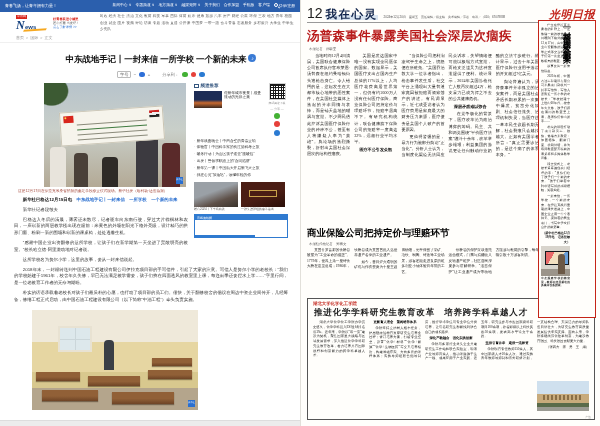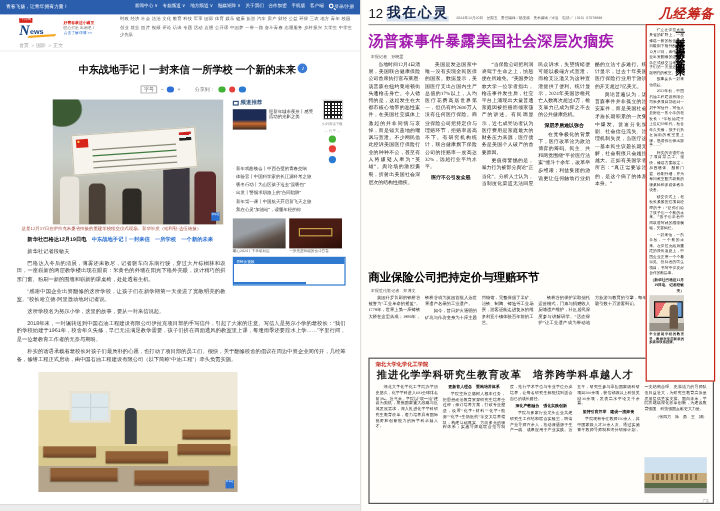--- a/index.html
+++ b/index.html
@@ -83,26 +83,26 @@
 .window{position:absolute;left:26px;top:16px;width:34px;height:26px;background:#dde8ec;border:2.5px solid #e8e2d2}
 .window::before{content:"";position:absolute;left:50%;top:0;bottom:0;width:1px;background:#cbd6da}
 .window::after{content:"";position:absolute;top:50%;left:0;right:0;height:1px;background:#cbd6da}
 .desk{position:absolute;background:linear-gradient(180deg,#916037 0 55%,#6e4426);box-shadow:0 1px 1px rgba(60,40,20,.5)}
 .figure2{position:absolute;left:72px;top:30px;width:10px;height:30px;background:#3a3f45;border-radius:4px 4px 0 0}
 .page-footer{position:absolute;bottom:0;left:0;width:300px;height:6px;background:#ececec;border-top:1px solid #ddd}
 
 
 .newspaper{position:absolute;left:300px;top:0;width:300px;height:426px;background:#fffefb;border-left:1px solid #e2e0da;padding:6px 5px 4px 6px;font-family:"Liberation Serif","DejaVu Serif",serif;color:#1c1c1c}
 .np-header{display:flex;align-items:flex-end;gap:3px;border-bottom:1px solid #999;padding-bottom:2px}
-.np-page{font-size:11px;color:#222;font-family:"Liberation Sans",sans-serif;line-height:1}
+.np-page{font-size:14px;color:#222;font-family:"Liberation Sans",sans-serif;line-height:1}
 .np-section{font-size:11.5px;font-weight:bold;color:#13264d;letter-spacing:1.5px;line-height:1;background:linear-gradient(180deg,transparent 58%,#d9e4f0 58%)}
 .np-dateline{flex:1;font-size:3px;color:#555;font-family:"Liberation Sans",sans-serif;padding:0 0 1px 3px}
 .np-masthead{font-size:11px;font-weight:bold;color:#c3261d;font-style:italic;letter-spacing:.5px;line-height:1}
 .np-left{width:232px}
-.np-headline{font-size:12.5px;font-weight:900;color:#a21caf;letter-spacing:.3px;margin-top:5px}
+.np-headline{font-size:12.5px;font-weight:900;color:#b91c1c;letter-spacing:.3px;margin-top:5px}
 .np-byline{font-size:3.4px;color:#555;margin:2px 0 2px 2px;font-family:"Liberation Sans",sans-serif}
 .cols5{column-count:5;column-gap:4px;text-align:justify;font-size:4.1px;line-height:1.5;color:#1b1b1b}
 .cols5 p{text-indent:2em;margin-bottom:1px}
 .col-sub{font-weight:bold;text-align:center;text-indent:0 !important;color:#000;margin:2px 0}
 .main-cols{height:170px;overflow:hidden}
 .second-headline{font-size:9.5px;font-weight:900;color:#000;margin-top:4px}
 .second-cols{height:33px;overflow:hidden;font-size:3.6px}
 .letter-box{position:absolute;right:4px;top:20px;width:58px;height:298px;border:1.5px solid #c52418;background:#fffefb;padding:2px;display:flex;gap:1px;z-index:5}
 .lb-body{flex:1;overflow:hidden;font-size:3.1px;line-height:1.45;text-align:justify;color:#222}
 .lb-body p{text-indent:2em;margin-bottom:1px}
@@ -295,21 +295,21 @@
 
     <div class="page-footer"></div>
   </div>
 
   <div class="newspaper">
 
     <div class="np-header">
       <span class="np-page">12</span>
       <span class="np-section">我在心灵</span>
       <span class="np-dateline">2024年12月20日　星期五　责任编辑／杨亚楠　美术编辑／宋岩　电话／（010）67078888</span>
-      <span class="np-masthead">几经筹备</span>
+      <span class="np-masthead">光明日报</span>
     </div>
 
     <div class="np-left">
       <div class="np-headline">汤普森事件暴露美国社会深层次痼疾</div>
       <div class="np-byline">本报记者　孙晓雯</div>
       <div class="cols5 main-cols">
         <p>当地时间12月4日清晨，美国联合健康保险公司首席执行官布莱恩·汤普森在纽约曼哈顿街头遭枪击身亡。令人错愕的是，这起发生在大都市核心地带的恶性案件，在美国社交媒体上激起的并非同情与哀悼，而是铺天盖地的嘲讽与宣泄。不少网民借此控诉美国医疗保险行业的种种不公，甚至有人将嫌疑人奉为“英雄”。舆论场的激烈撕裂，折射出美国社会深层次的结构性痼疾。</p>
         <p>美国是发达国家中唯一没有实现全民医保的国家。数据显示，美国医疗支出占国内生产总值的17%以上，人均医疗花费高居世界第一，但仍有约2600万人没有任何医疗保险。商业保险公司把持定价与理赔环节，拒赔率居高不下。有研究机构统计，联合健康旗下保险公司的拒赔率一度高达32%，远超行业平均水平。</p>
         <p class="col-sub">医疗不公引发众怒</p>
         <p>“当保险公司把利润凌驾于生命之上，愤怒便在所难免。”美国乔治敦大学一位学者指出，枪击事件发生后，社交平台上涌现出大量普通家庭因被拒赔而倾家荡产的讲述。有民调显示，近七成受访者认为医疗费用是家庭最大的财务压力来源，医疗债务是美国个人破产的首要原因。</p>

